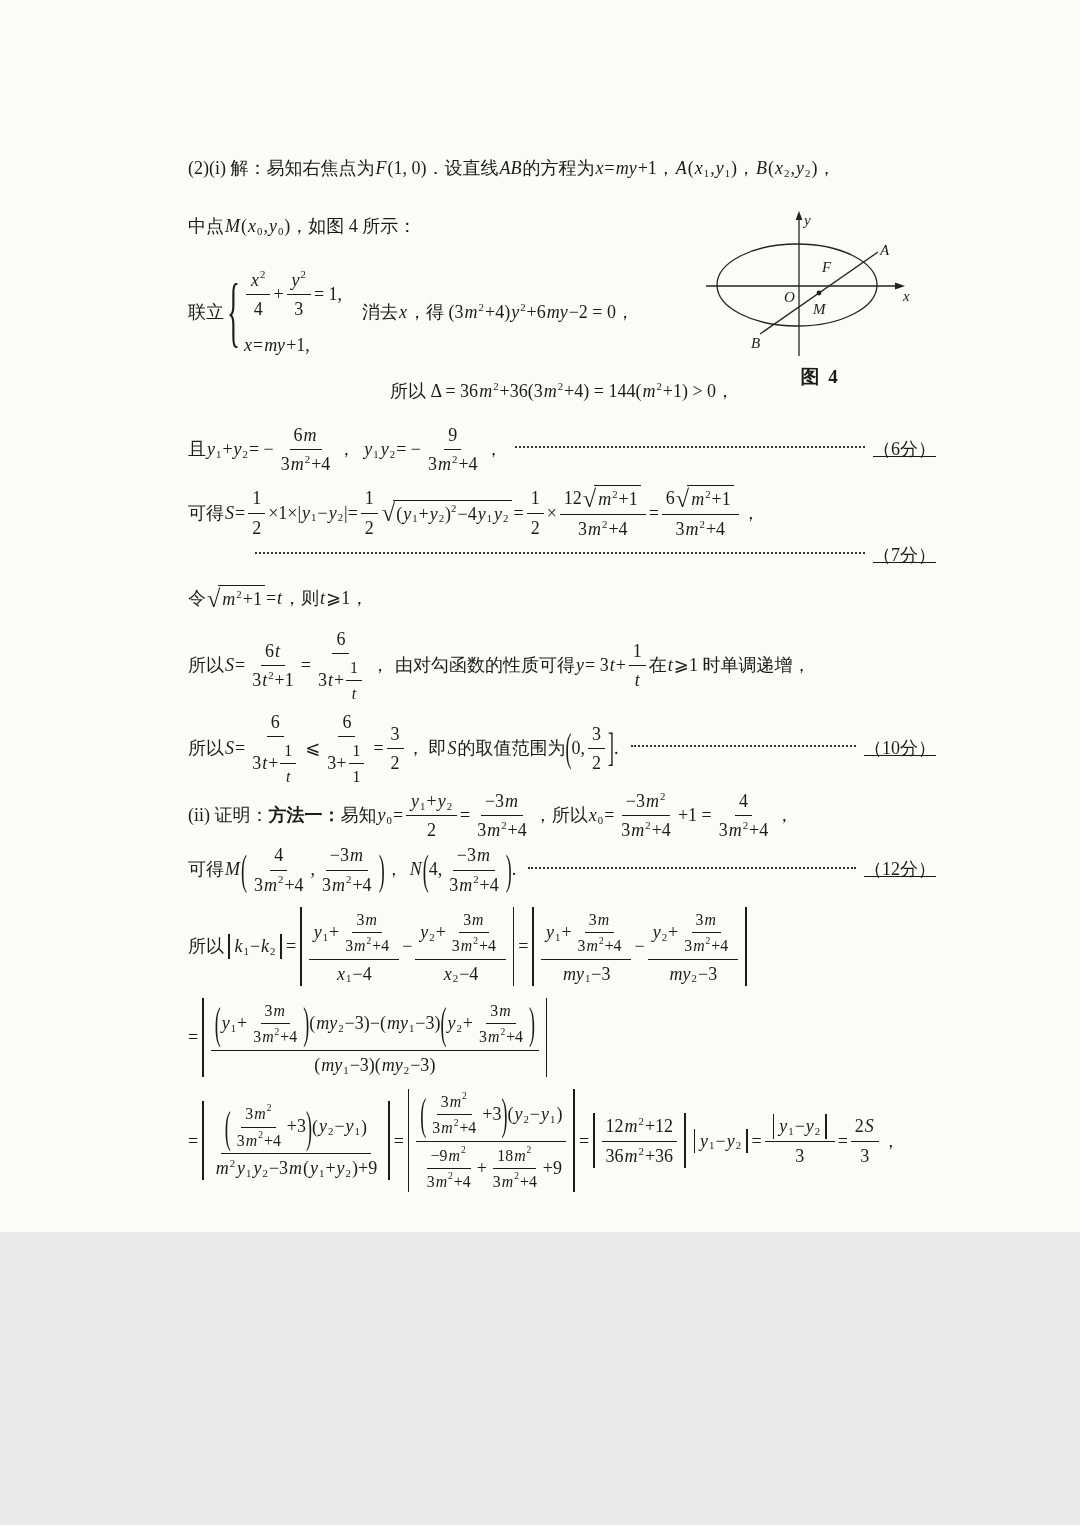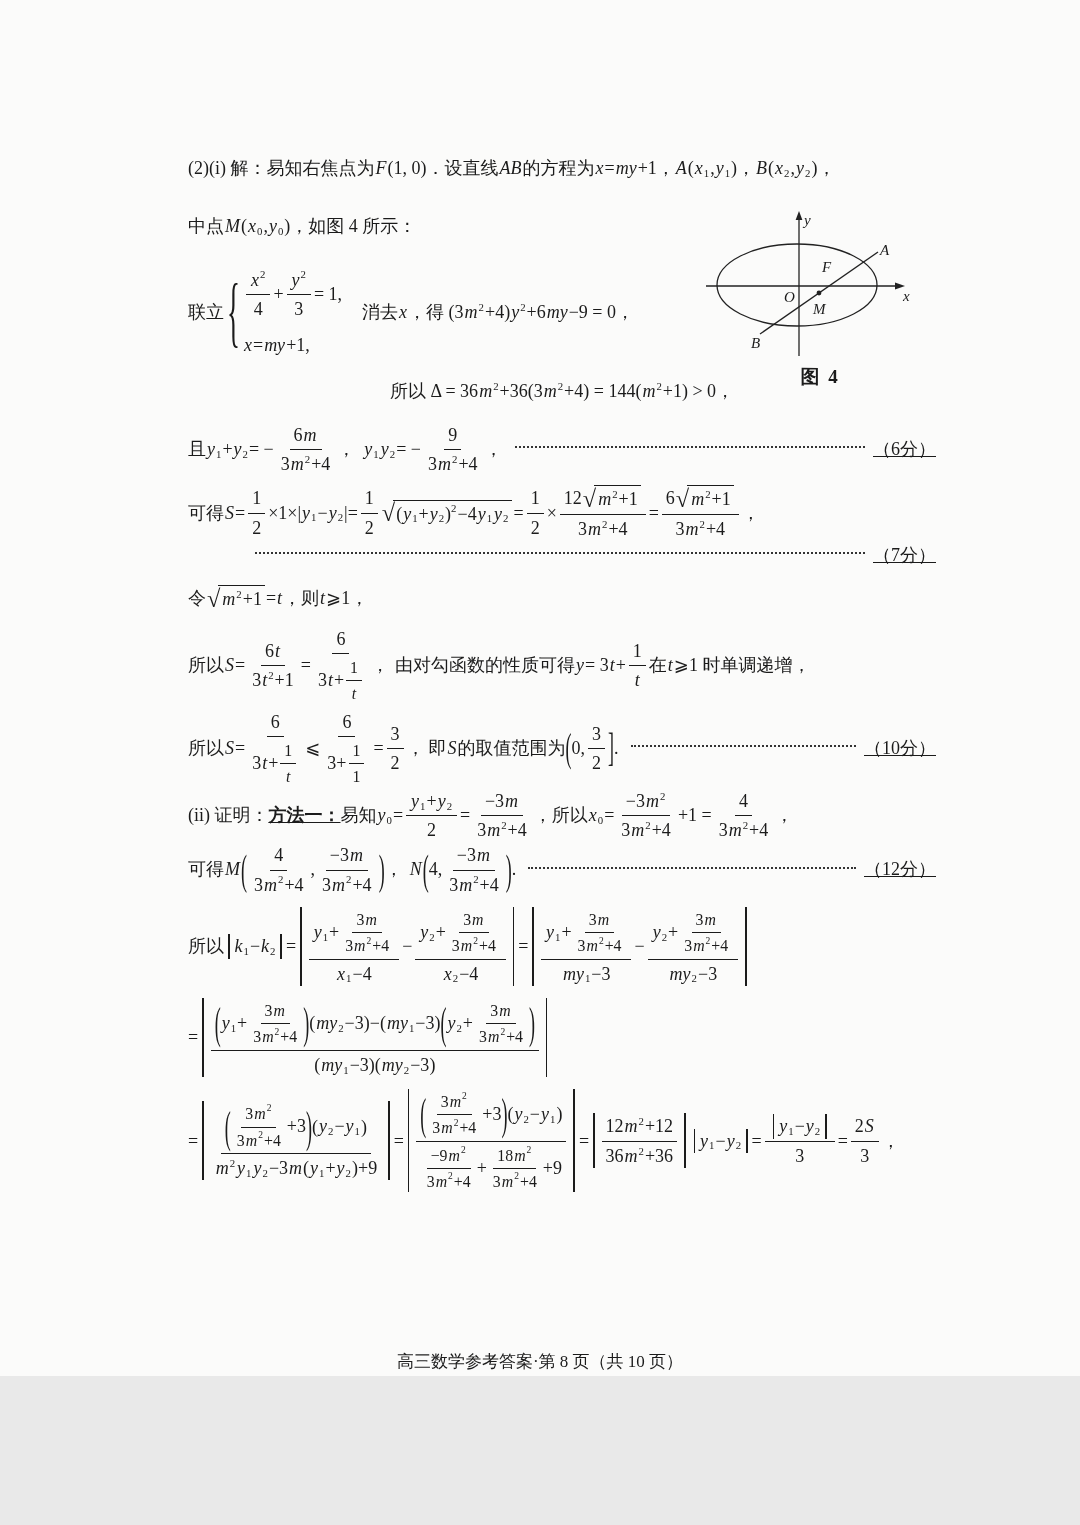--- a/index.html
+++ b/index.html
@@ -1,22 +1,22 @@
 <!DOCTYPE html>
 <html><head>
 <meta charset="utf-8">
 <style>
   html,body{margin:0;padding:0;background:#e9e9e9;}
-  .page{position:relative;width:1080px;height:1376px;margin:0 auto;background:#fbfbfa;
+  .page{position:relative;width:1080px;height:1232px;margin:0 auto;background:#fbfbfa;
         font-family:"Liberation Serif","DejaVu Serif",serif;color:#1b1b1b;overflow:hidden;}
   .content{position:absolute;left:188px;top:156px;width:748px;}
   .mline{display:flex;align-items:center;font-size:18px;line-height:1.35;white-space:nowrap;margin-bottom:14px;}
   .mtxt{}
   .mit{font-style:italic;padding:0 1px;}
-  .mb{font-weight:bold;text-decoration:underline;}
+  .mb{font-weight:bold;}
   .msub{font-size:0.6em;transform:translateY(0.45em);margin-right:1px;font-style:normal;}
   .msup{font-size:0.6em;transform:translateY(-0.5em);margin-right:1px;}
   .msp{display:inline-block;height:1px;}
   .mfrac{display:inline-flex;flex-direction:column;align-items:center;margin:0 3px;}
   .mfrac .mfrac{font-size:0.88em;margin:0 2px;}
   .mnum,.mden{display:inline-flex;align-items:center;justify-content:center;}
   .mnum{border-bottom:1.5px solid #1b1b1b;padding:1px 4px 2px;}
   .mden{padding:2px 4px 0;}
   .msqrt{display:inline-flex;align-items:center;margin:0 1px;}
   .mrad{font-size:1.35em;line-height:0.8;margin-right:-2px;}
@@ -127,21 +127,21 @@
         <span class="mtxt">消去 </span>
         <span class="mit">x</span>
         <span class="mtxt">，得 (3</span>
         <span class="mit">m</span>
         <span class="msup">2</span>
         <span class="mtxt">+4)</span>
         <span class="mit">y</span>
         <span class="msup">2</span>
         <span class="mtxt">+6</span>
         <span class="mit">my</span>
-        <span class="mtxt">−9 = 0，</span>
+        <span class="mtxt">−2 = 0，</span>
       </div>
       <div class="mline" id="l4">
         <span class="mtxt">所以 Δ = 36</span>
         <span class="mit">m</span>
         <span class="msup">2</span>
         <span class="mtxt">+36(3</span>
         <span class="mit">m</span>
         <span class="msup">2</span>
         <span class="mtxt">+4) = 144(</span>
         <span class="mit">m</span>

